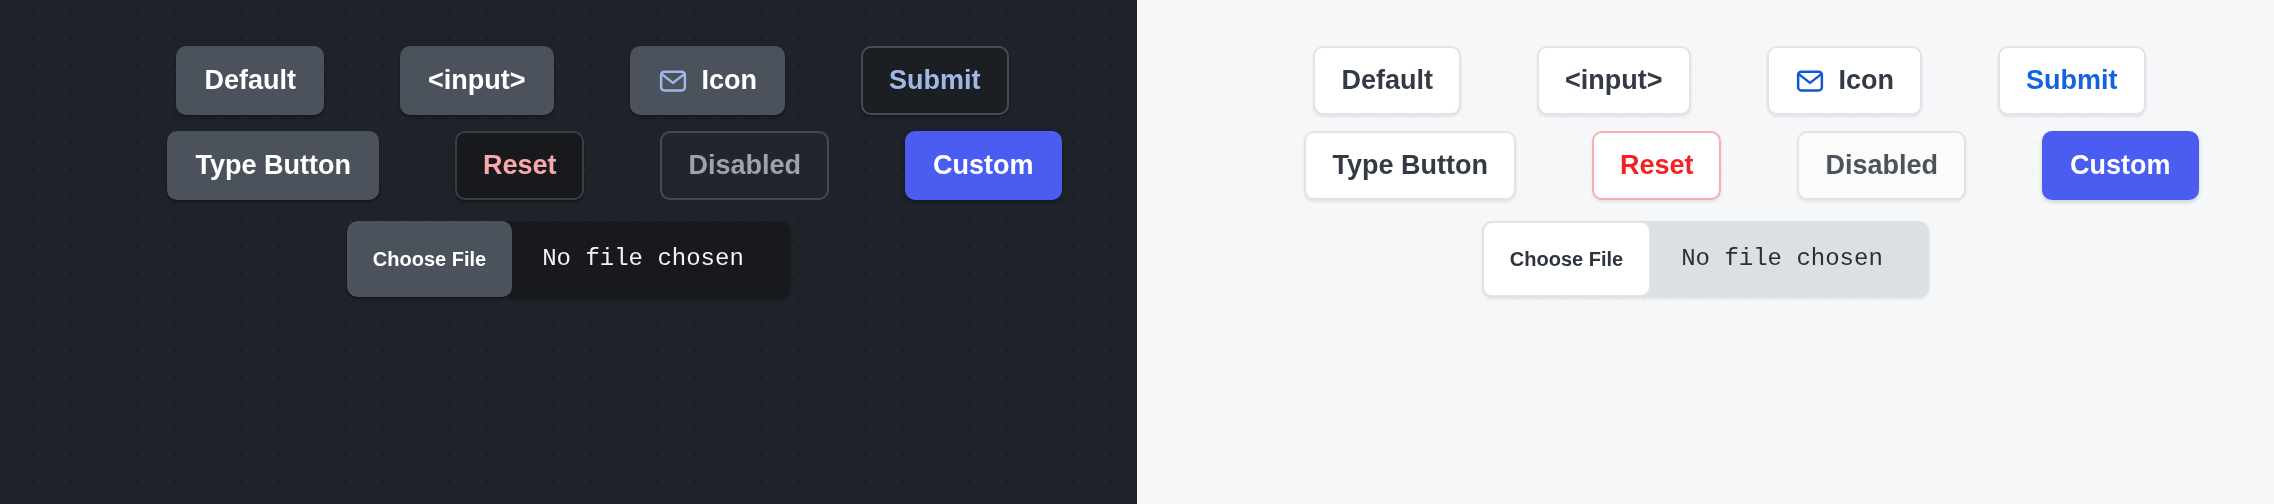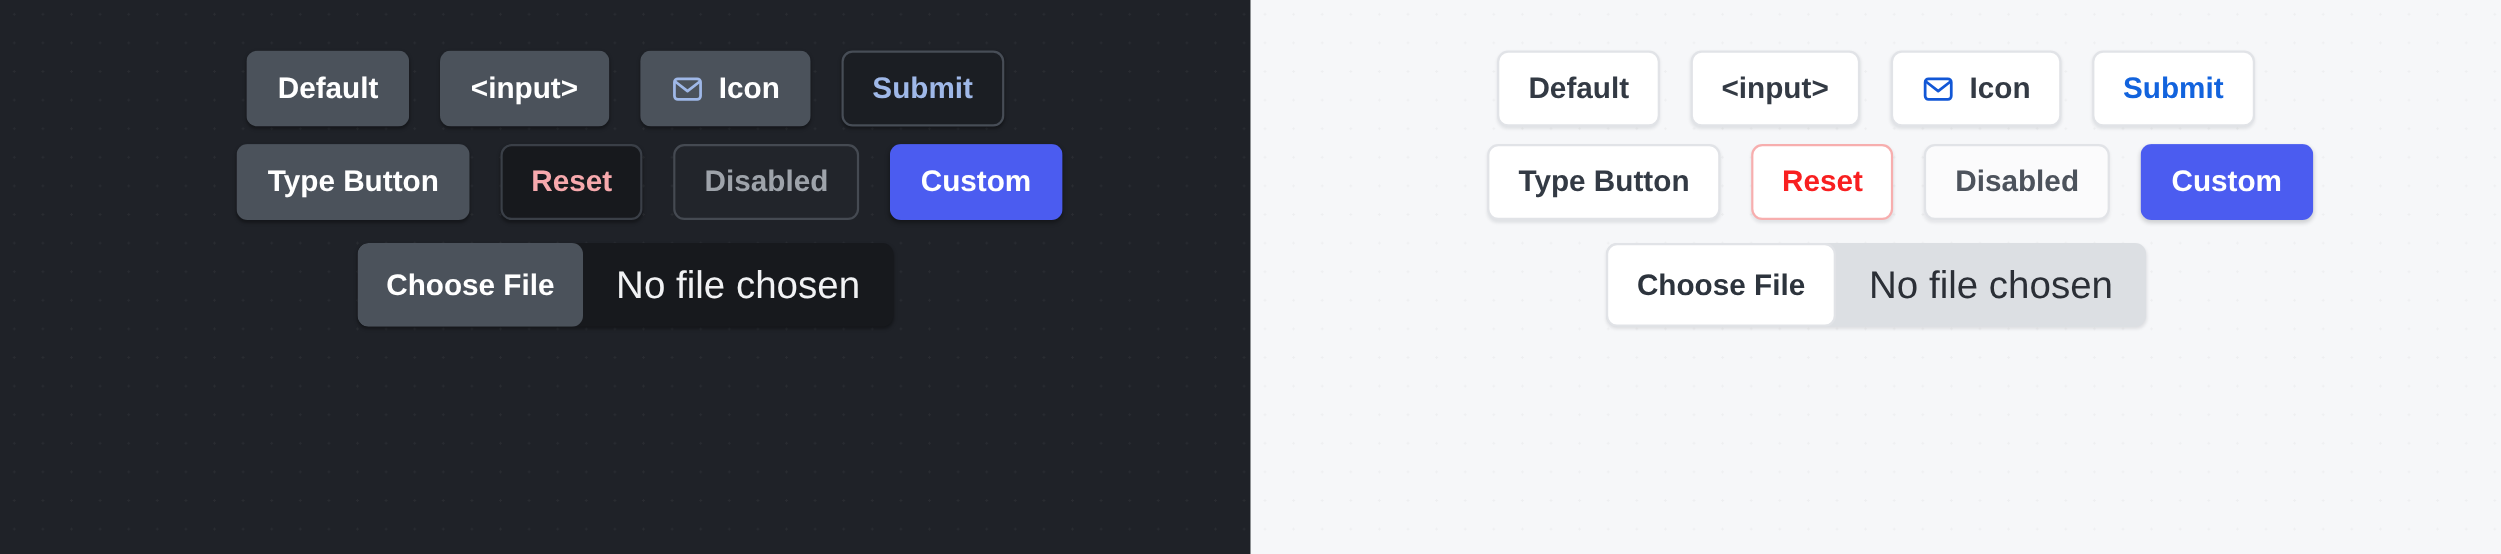--- a/index.html
+++ b/index.html
@@ -69,20 +69,21 @@
     font-size: 27px;
     font-weight: bold;
     line-height: 1;
     border-radius: 10px;
     border: 2px solid transparent;
     padding: 0 26px;
     height: 69px;
     white-space: nowrap;
     user-select: none;
     cursor: pointer;
+    margin-left: 48px;
   }
 
   
   .dark .btn-default,
   .dark .btn-input,
   .dark .btn-icon,
   .dark .btn-type {
     background: #4b525b;
     color: #ffffff;
     border-color: transparent;
@@ -167,37 +168,38 @@
     border-radius: 10px;
     overflow: hidden;
     font-family: "Liberation Sans", sans-serif;
   }
   .file-btn {
     box-sizing: border-box;
     display: inline-flex;
     align-items: center;
     justify-content: center;
     padding: 0 26px;
-    font-size: 27px;
+    font-size: 20px;
     font-weight: bold;
     line-height: 1;
     white-space: nowrap;
     cursor: pointer;
     border-radius: 10px;
   }
   .file-label {
     box-sizing: border-box;
     display: inline-flex;
     align-items: center;
     padding: 0 30px;
-    font-size: 35px;
+    font-size: 24px;
     font-weight: normal;
     line-height: 1;
     white-space: nowrap;
     min-width: 278px;
+    font-family: Liberation Mono, monospace;
   }
 
   .dark .file-input {
     background: #17191d;
     box-shadow: 0 2px 3px rgba(0,0,0,0.35);
   }
   .dark .file-btn {
     background: #4b525b;
     color: #ffffff;
   }

